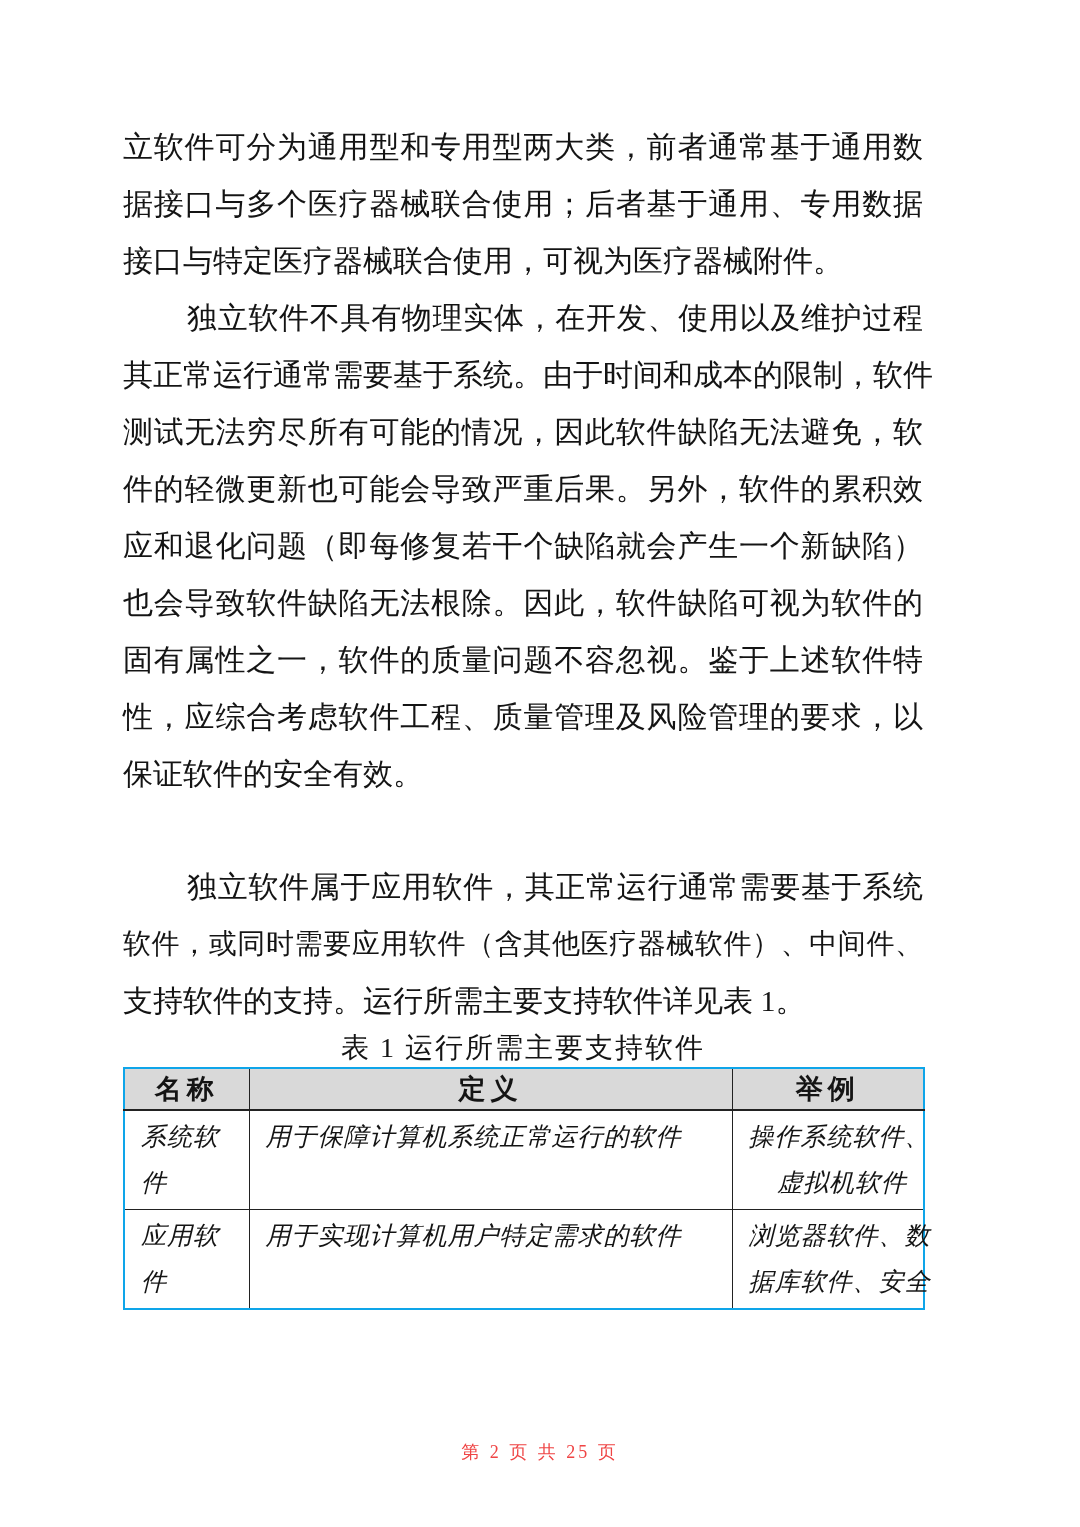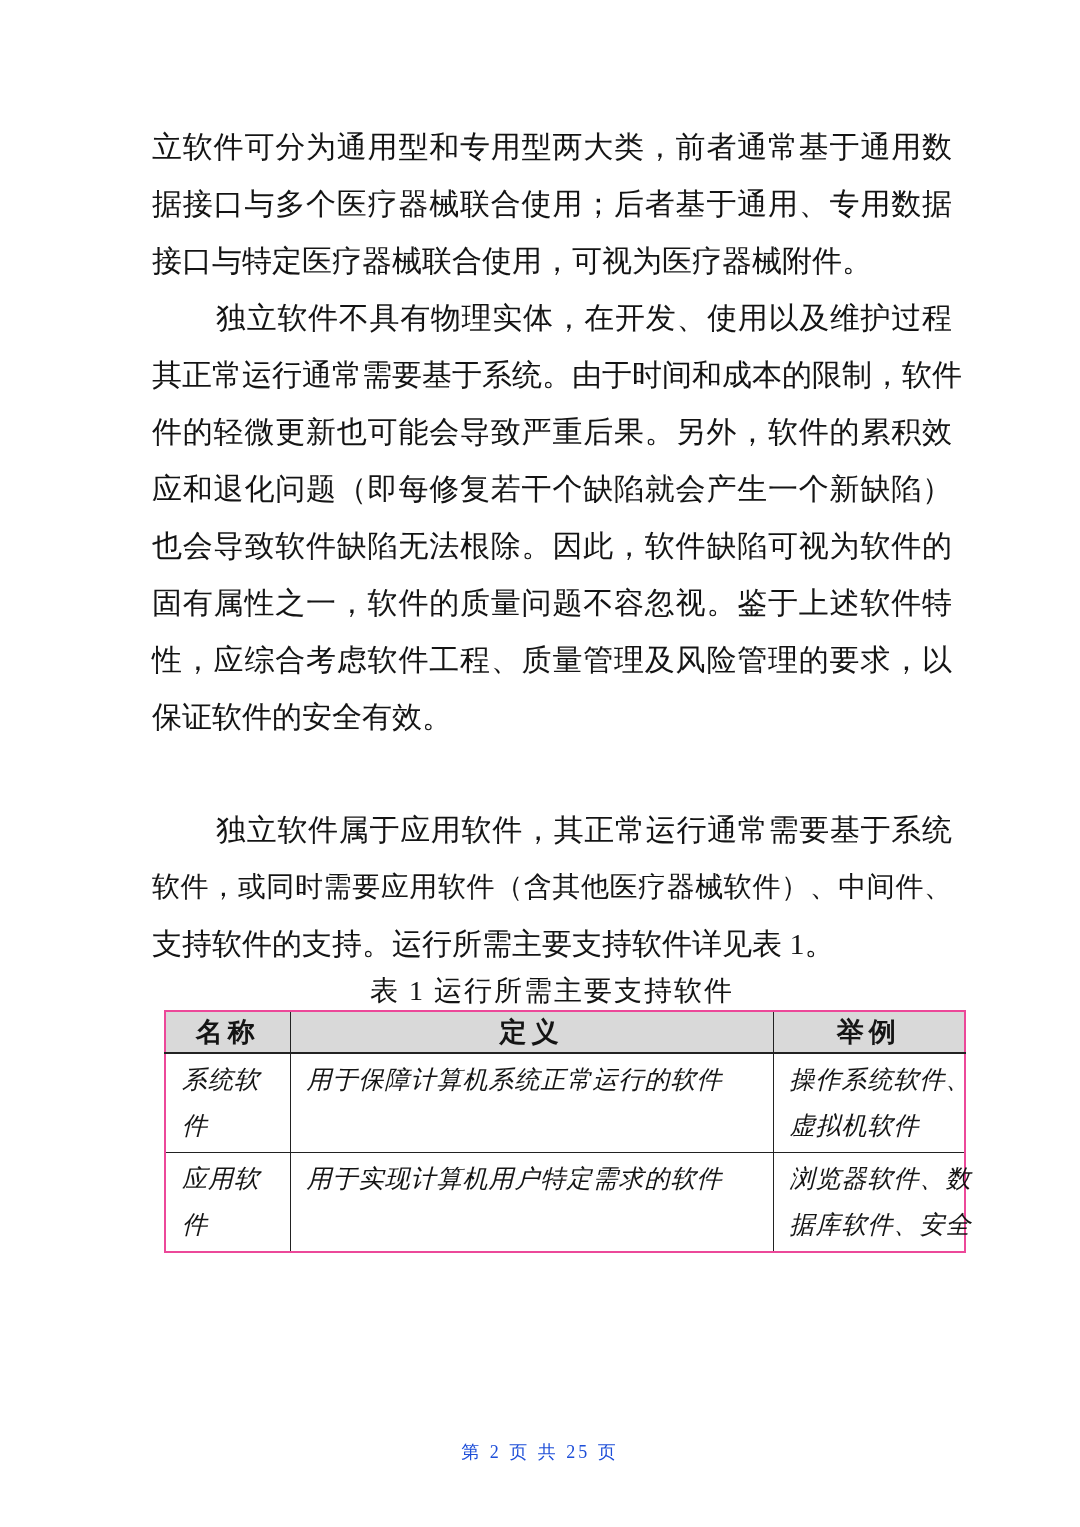--- a/index.html
+++ b/index.html
@@ -7,21 +7,21 @@
     position: relative;
     width: 1080px;
     height: 1527px;
     background: #ffffff;
     font-family: "Liberation Serif", "DejaVu Serif", serif;
     color: #141414;
     overflow: hidden;
   }
   .content {
     position: absolute;
-    left: 152px;
+    left: 123px;
     top: 118px;
     width: 800px;
   }
   .bline {
     font-size: 30px;
     height: 57px;
     line-height: 57px;
     text-align: justify;
     text-align-last: justify;
     text-justify: inter-ideograph;
@@ -44,22 +44,21 @@
     height: 38px;
     line-height: 38px;
     font-size: 28px;
     text-align: center;
     letter-spacing: 2px;
   }
   table.support {
     width: 800px;
     border-collapse: collapse;
     table-layout: fixed;
-    border: 2px solid #ec4899;
-    margin-left: 12px;
+    border: 2px solid #0ea5e9;
   }
   table.support col.c1 { width: 125px; }
   table.support col.c2 { width: 483px; }
   table.support col.c3 { width: 192px; }
   table.support th {
     background: #d9d9d9;
     border: 1px solid #222222;
     border-bottom: 2px solid #222222;
     font-size: 27px;
     font-weight: bold;
@@ -70,48 +69,49 @@
   }
   table.support td {
     border: 1px solid #222222;
     vertical-align: top;
     font-size: 25px;
     line-height: 46px;
     padding: 3px 16px;
     letter-spacing: 1px;
     font-style: italic;
   }
-  td.cell-example { font-size: 24px; letter-spacing: 0; }
+  td.cell-example { font-size: 24px; letter-spacing: 0; text-align: right; }
   td.cell-example .xline { white-space: nowrap; height: 46px; line-height: 46px; }
   .footer {
     position: absolute;
     left: 0;
     right: 0;
     top: 1440px;
     text-align: center;
     font-size: 18px;
     letter-spacing: 3px;
-    color: #1d4ed8;
+    color: #ef4444;
   }
 </style>
 </head>
 <body>
 
 <div class="page">
   <div class="content">
 
     <div>
       <div class="bline">立软件可分为通用型和专用型两大类，前者通常基于通用数</div>
       <div class="bline">据接口与多个医疗器械联合使用；后者基于通用、专用数据</div>
       <div class="bline last">接口与特定医疗器械联合使用，可视为医疗器械附件。</div>
     </div>
 
     <div>
       <div class="bline indent">独立软件不具有物理实体，在开发、使用以及维护过程</div>
       <div class="bline">其正常运行通常需要基于系统。由于时间和成本的限制，软件</div>
+      <div class="bline">测试无法穷尽所有可能的情况，因此软件缺陷无法避免，软</div>
       <div class="bline">件的轻微更新也可能会导致严重后果。另外，软件的累积效</div>
       <div class="bline">应和退化问题（即每修复若干个缺陷就会产生一个新缺陷）</div>
       <div class="bline">也会导致软件缺陷无法根除。因此，软件缺陷可视为软件的</div>
       <div class="bline">固有属性之一，软件的质量问题不容忽视。鉴于上述软件特</div>
       <div class="bline">性，应综合考虑软件工程、质量管理及风险管理的要求，以</div>
       <div class="bline last">保证软件的安全有效。</div>
     </div>
 
     <div class="gap-line"></div>
 

